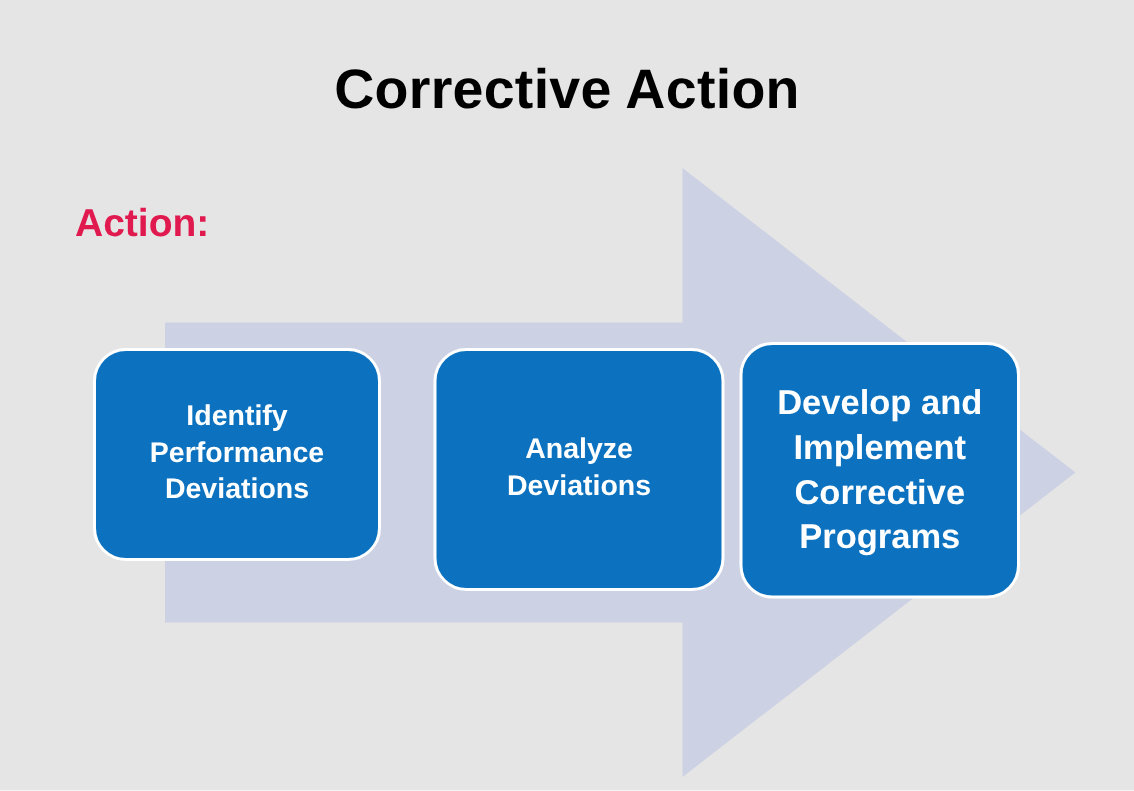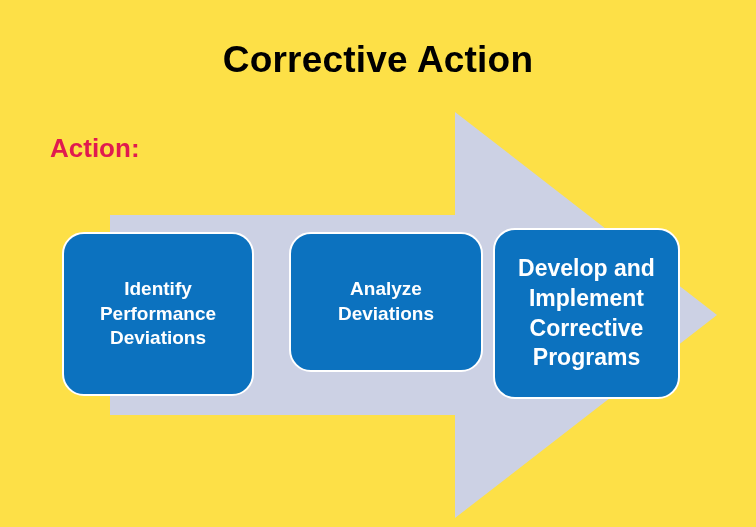--- a/index.html
+++ b/index.html
@@ -7,21 +7,21 @@
     padding: 0;
     background: #ffffff;
   }
   body {
     font-family: "Liberation Sans", sans-serif;
   }
   #stage {
     position: relative;
     width: 756px;
     height: 527px;
-    background: #fde047;
+    background: #e5e5e5;
     overflow: hidden;
   }
 
   
   #page-title {
     position: absolute;
     left: 0;
     top: 40px;
     width: 756px;
     text-align: center;
@@ -72,28 +72,28 @@
     display: block;
     width: 100%;
     padding: 0 8px;
     white-space: pre-line;
   }
 
   #step-box-1 {
     left: 62px;
     top: 232px;
     width: 192px;
-    height: 164px;
+    height: 142px;
     font-size: 19px;
   }
   #step-box-2 {
     left: 289px;
     top: 232px;
     width: 194px;
-    height: 140px;
+    height: 162px;
     font-size: 19px;
   }
   #step-box-3 {
     left: 493px;
     top: 228px;
     width: 187px;
     height: 171px;
     font-size: 23px;
     justify-content: center;
   }

